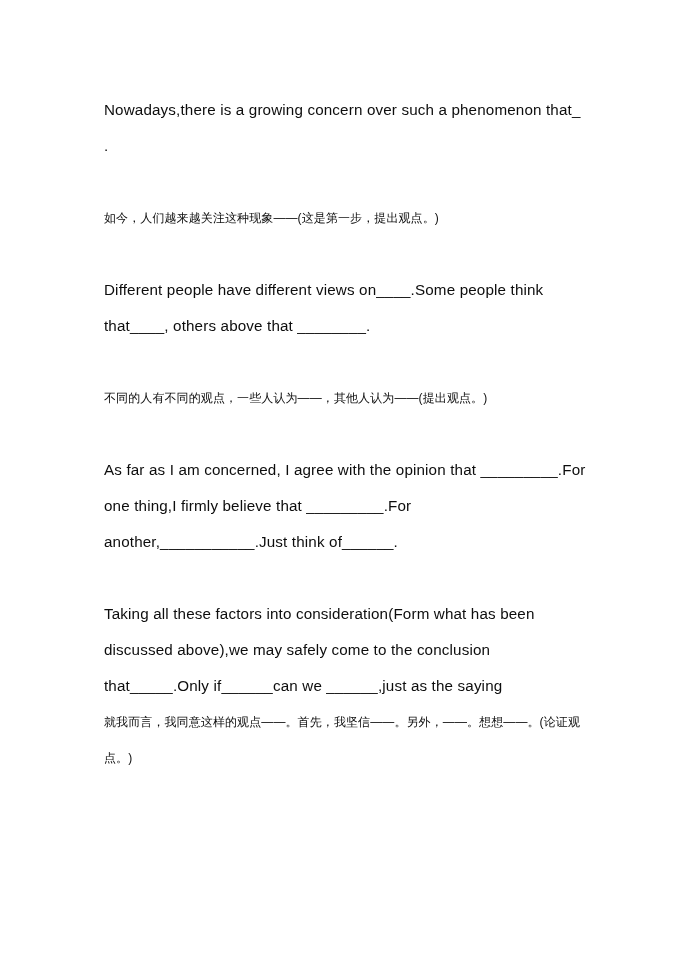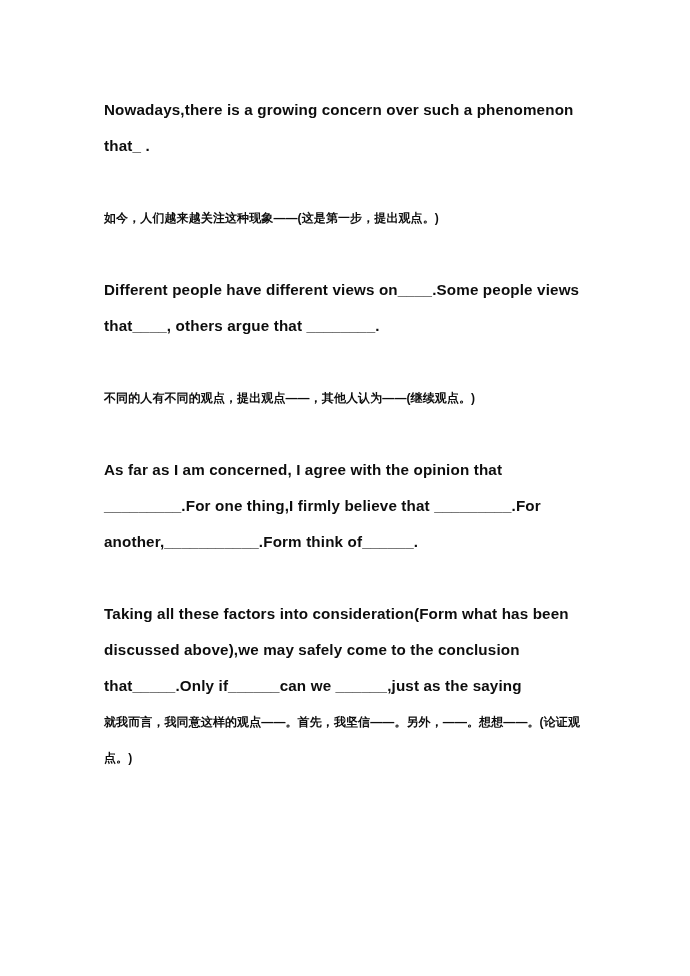--- a/index.html
+++ b/index.html
@@ -13,21 +13,20 @@
     font-family: "Liberation Sans", "DejaVu Sans", sans-serif;
     color: #0d0d0d;
     overflow: hidden;
   }
   .page {
     position: relative;
     width: 690px;
     height: 976px;
     background: #ffffff;
     box-sizing: border-box;
-    font-weight: bold;
   }
   .doc-body {
     position: absolute;
     left: 104px;
     top: 92px;
     width: 482px;
   }
   .para {
     margin: 0 0 36px 0;
     font-size: 15.2px;
@@ -48,24 +47,24 @@
 </head>
 <body>
 
 <div class="page">
   <div class="doc-body">
 
     <p class="para">Nowadays,there is a growing concern over such a phenomenon that_ .</p>
 
     <p class="para zh">如今，人们越来越关注这种现象——(这是第一步，提出观点。)</p>
 
-    <p class="para">Different people have different views on____.Some people views that____, others argue that ________.</p>
+    <p class="para">Different people have different views on____.Some people think that____, others above that ________.</p>
 
-    <p class="para zh">不同的人有不同的观点，提出观点——，其他人认为——(继续观点。)</p>
+    <p class="para zh">不同的人有不同的观点，一些人认为——，其他人认为——(提出观点。)</p>
 
-    <p class="para">As far as I am concerned, I agree with the opinion that _________.For one thing,I firmly believe that _________.For another,___________.Form think of______.</p>
+    <p class="para">As far as I am concerned, I agree with the opinion that _________.For one thing,I firmly believe that _________.For another,___________.Just think of______.</p>
 
     <p class="para last">Taking all these factors into consideration(Form what has been discussed above),we may safely come to the conclusion that_____.Only if______can we ______,just as the saying</p>
 
     <p class="para zh">就我而言，我同意这样的观点——。首先，我坚信——。另外，——。想想——。(论证观点。)</p>
 
   </div>
 </div>
 
 </body></html>

